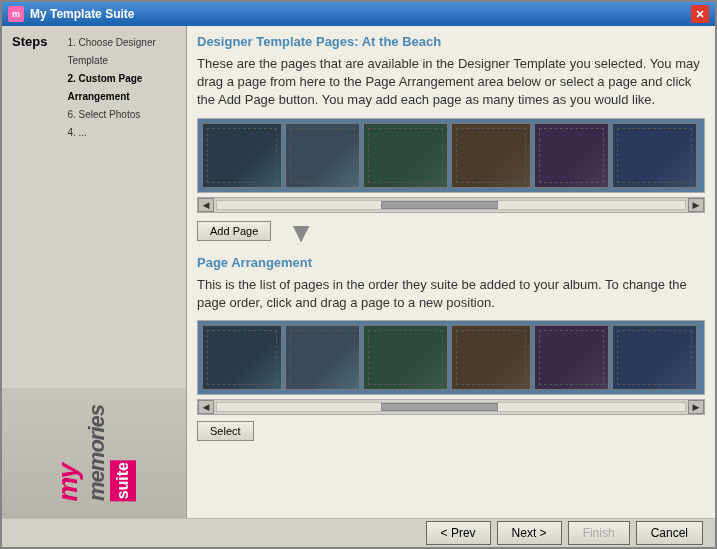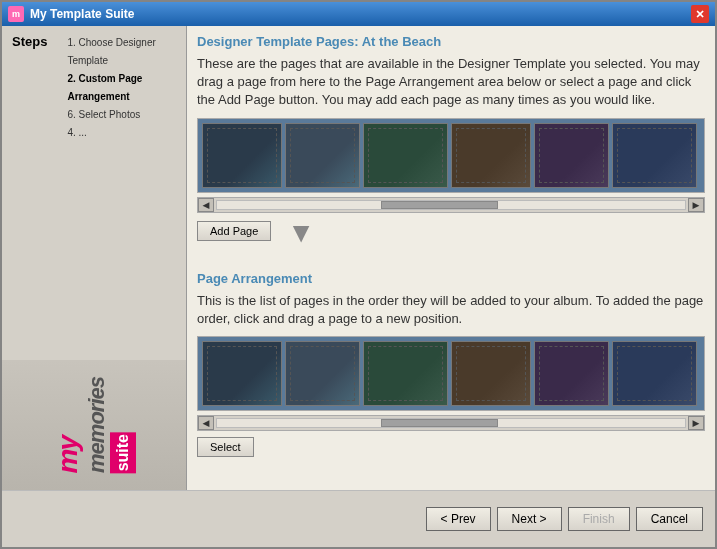--- a/index.html
+++ b/index.html
@@ -291,21 +291,21 @@
       color: #888;
       margin-bottom: 4px;
       line-height: 1;
     }
 
     
     .footer {
       display: flex;
       justify-content: flex-end;
       align-items: center;
-      padding: 16px 12px;
+      padding: 2px 12px;
       border-top: 1px solid #bbb;
       background: #d4d0c8;
       gap: 6px;
       flex-shrink: 0;
     }
 
     .footer-btn {
       padding: 4px 14px;
       font-size: 12px;
       border: 1px solid #666;
@@ -372,28 +372,28 @@
       </div>
 
       <div class="scrollbar-container">
         <div class="scroll-btn">◀</div>
         <div class="scroll-track">
           <div class="scroll-thumb"></div>
         </div>
         <div class="scroll-btn">▶</div>
       </div>
 
-      <div style="display:flex; align-items:center; gap:16px; margin-bottom:20px;">
+      <div style="display:flex; align-items:center; gap:16px; margin-bottom:4px;">
         <button class="add-page-btn">Add Page</button>
         <div class="arrow-down">▼</div>
       </div>
 
       <div class="page-arrangement-section">
         <div class="section-title">Page Arrangement</div>
-        <div class="section-desc">This is the list of pages in the order they will be added to your album. To added the page order, click and drag a page to a new position.</div>
+        <div class="section-desc">This is the list of pages in the order they suite be added to your album. To change the page order, click and drag a page to a new position.</div>
 
         
         <div class="image-strip-container">
           <div class="image-strip">
             <div class="page-thumb page-thumb-1"></div>
             <div class="page-thumb page-thumb-2"></div>
             <div class="page-thumb page-thumb-3"></div>
             <div class="page-thumb page-thumb-4"></div>
             <div class="page-thumb page-thumb-5"></div>
             <div class="page-thumb page-thumb-6"></div>

